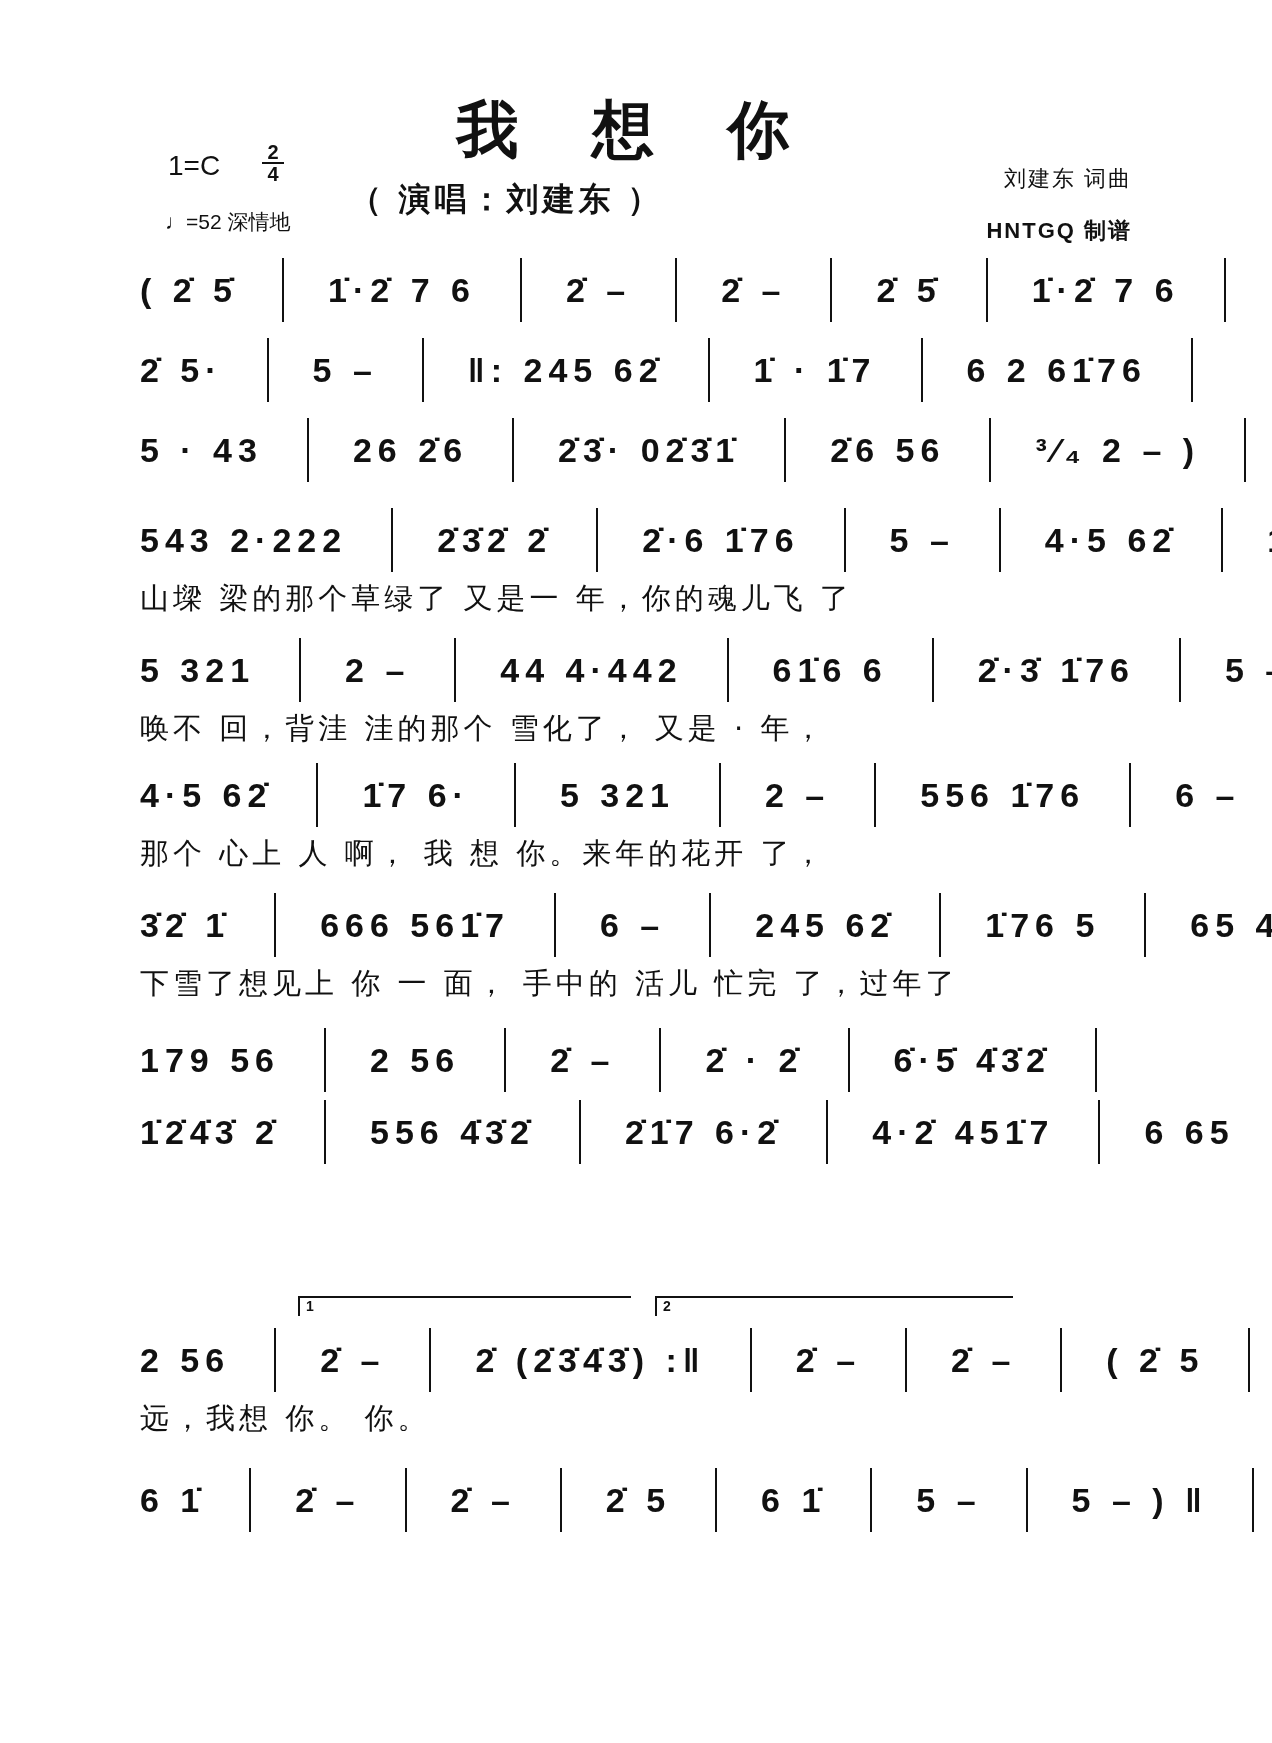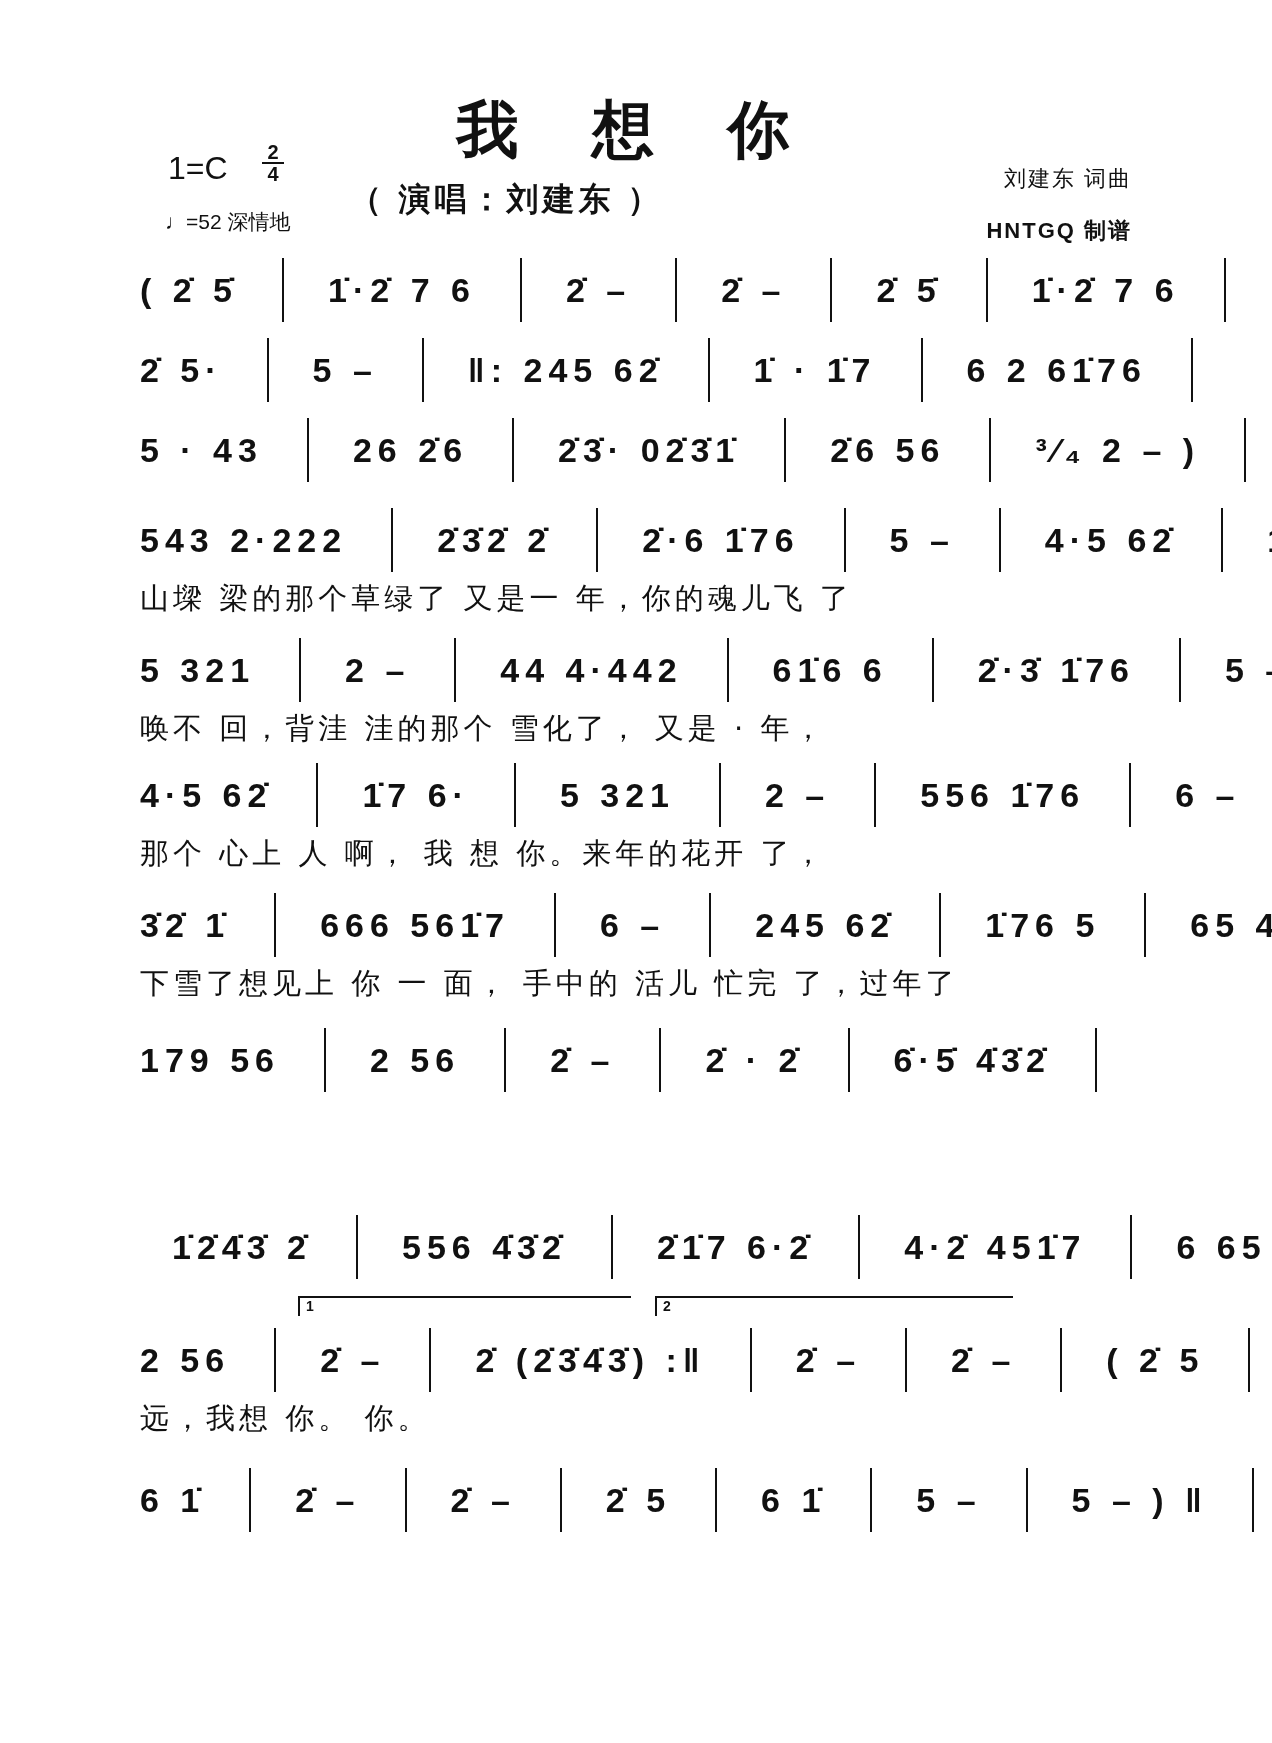--- a/index.html
+++ b/index.html
@@ -2,21 +2,21 @@
 <html><head>
 <meta charset="utf-8">
 <style>
   html, body { margin:0; padding:0; background:#ffffff; }
   body { width:1272px; height:1743px; position:relative; overflow:hidden;
          font-family:"Liberation Sans", "DejaVu Sans", sans-serif; color:#111; }
   .title { position:absolute; top:88px; left:0; width:1272px; text-align:center;
            font-family:"DejaVu Serif", serif; font-weight:bold; font-size:62px; letter-spacing:26px; }
   .subtitle { position:absolute; top:178px; left:0; width:1013px; text-align:center;
               font-size:32px; font-weight:bold; letter-spacing:4px; }
-  .key { position:absolute; top:150px; left:168px; font-size:32px; }
+  .key { position:absolute; top:150px; left:168px; font-size:28px; }
   .timesig { position:absolute; top:142px; left:262px; width:22px; text-align:center;
              font-weight:bold; font-size:20px; line-height:20px; }
   .tempo { position:absolute; top:208px; left:165px; font-size:21px; }
   .credit { position:absolute; right:140px; font-size:22px; text-align:left; letter-spacing:2px; }
   .credit.c1 { top:164px; }
   .credit.c2 { top:216px; font-weight:bold; }
   .row { position:absolute; left:140px; width:1000px; }
   .notes { height:70px; display:flex; align-items:center; font-weight:bold; font-size:34px;
            letter-spacing:6px; white-space:nowrap;gap:30px; }
   .bar { display:inline-block; width:2px; height:64px; background:#111; margin:0 14px; flex:0 0 auto; }
@@ -159,21 +159,21 @@
         <span class="measure">2 56</span>
         <span class="bar"></span>
         <span class="measure">2̇ –</span>
         <span class="bar"></span>
         <span class="measure">2̇ · 2̇</span>
         <span class="bar"></span>
         <span class="measure">6̇·5̇ 4̇3̇2̇</span>
         <span class="bar"></span>
       </div>
     </div>
-    <div class="row" style="top: 1212px; margin-left: 32px;">
+    <div class="row" style="top: 1097px;">
       <div class="notes">
         <span class="measure">1̇2̇4̇3̇ 2̇</span>
         <span class="bar"></span>
         <span class="measure">556 4̇3̇2̇</span>
         <span class="bar"></span>
         <span class="measure">2̇1̇7 6·2̇</span>
         <span class="bar"></span>
         <span class="measure">4·2̇ 451̇7</span>
         <span class="bar"></span>
         <span class="measure">6 65</span>

